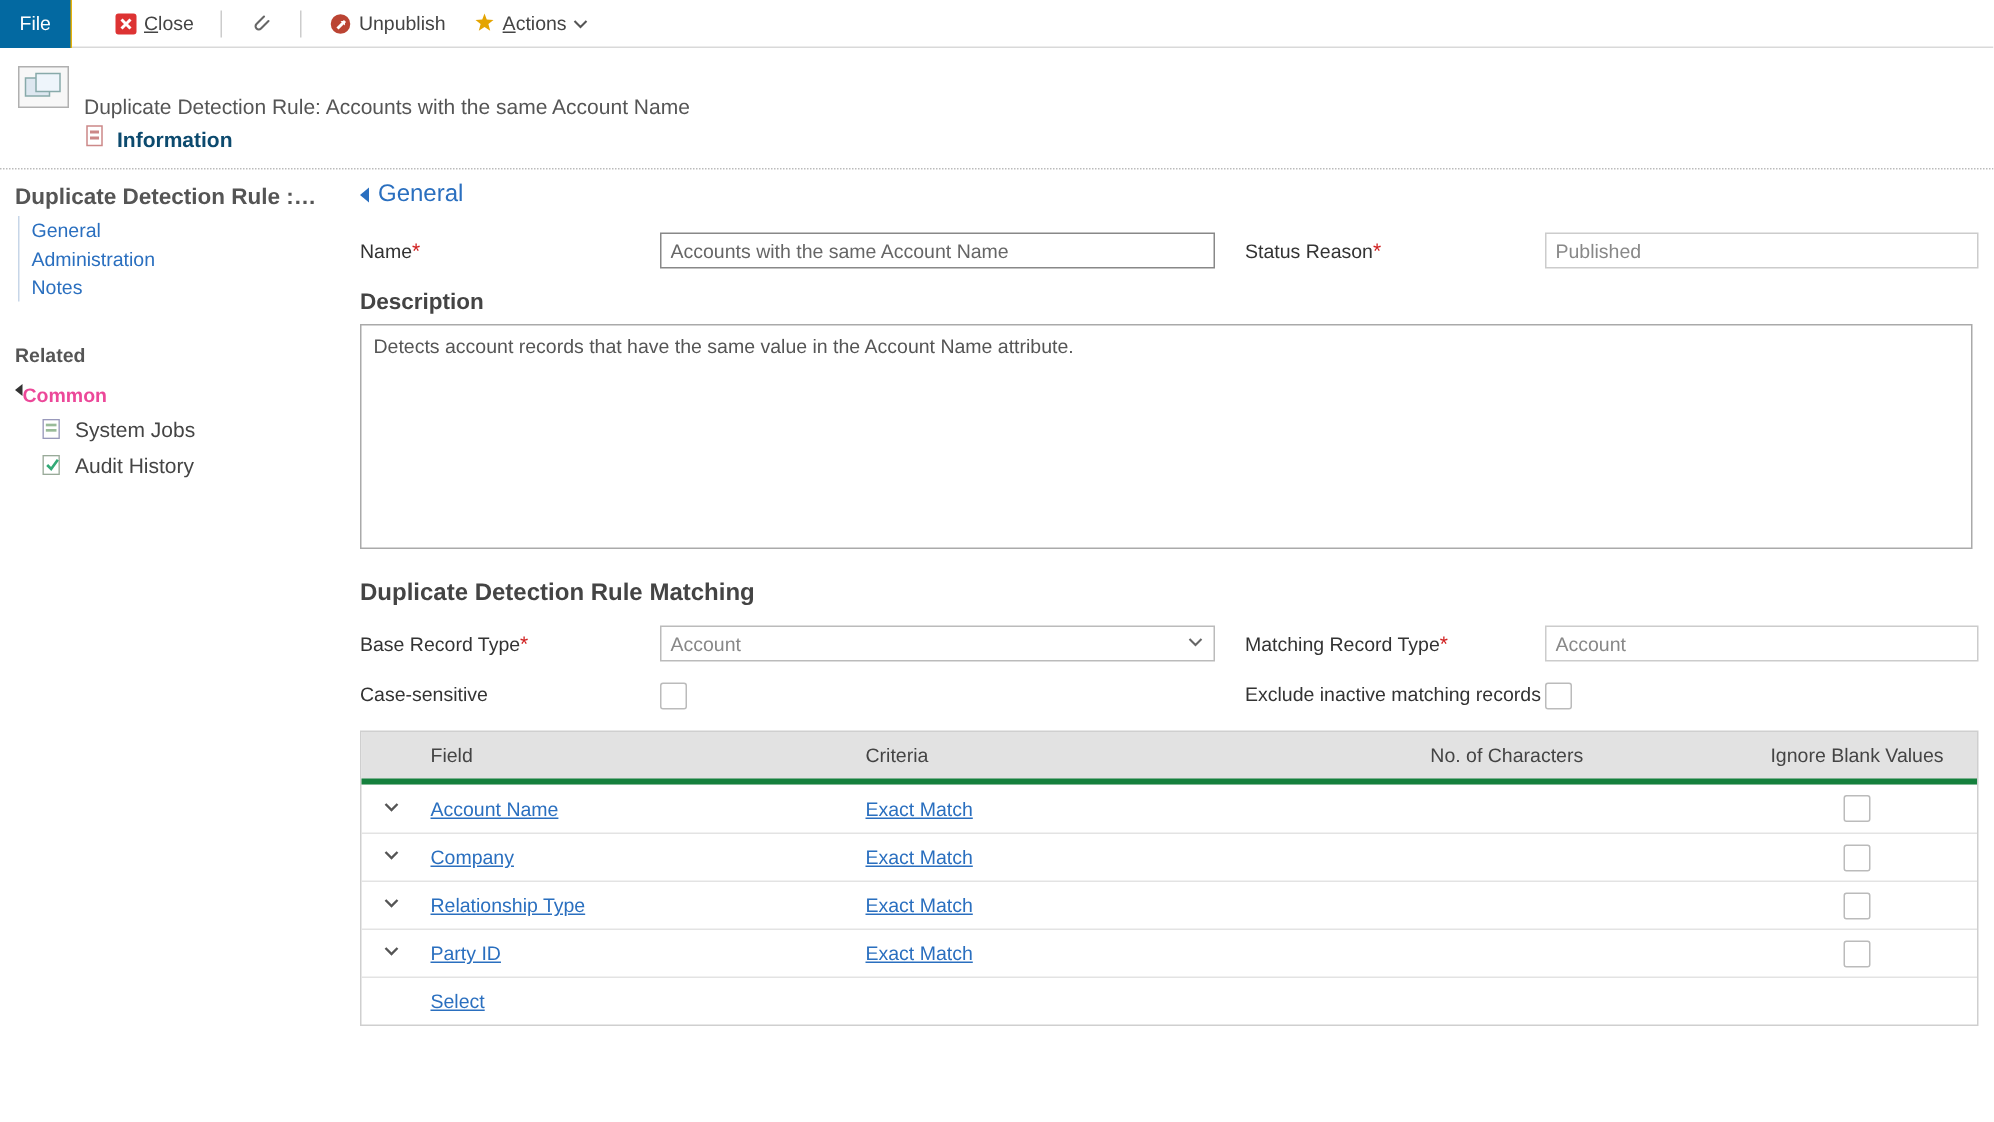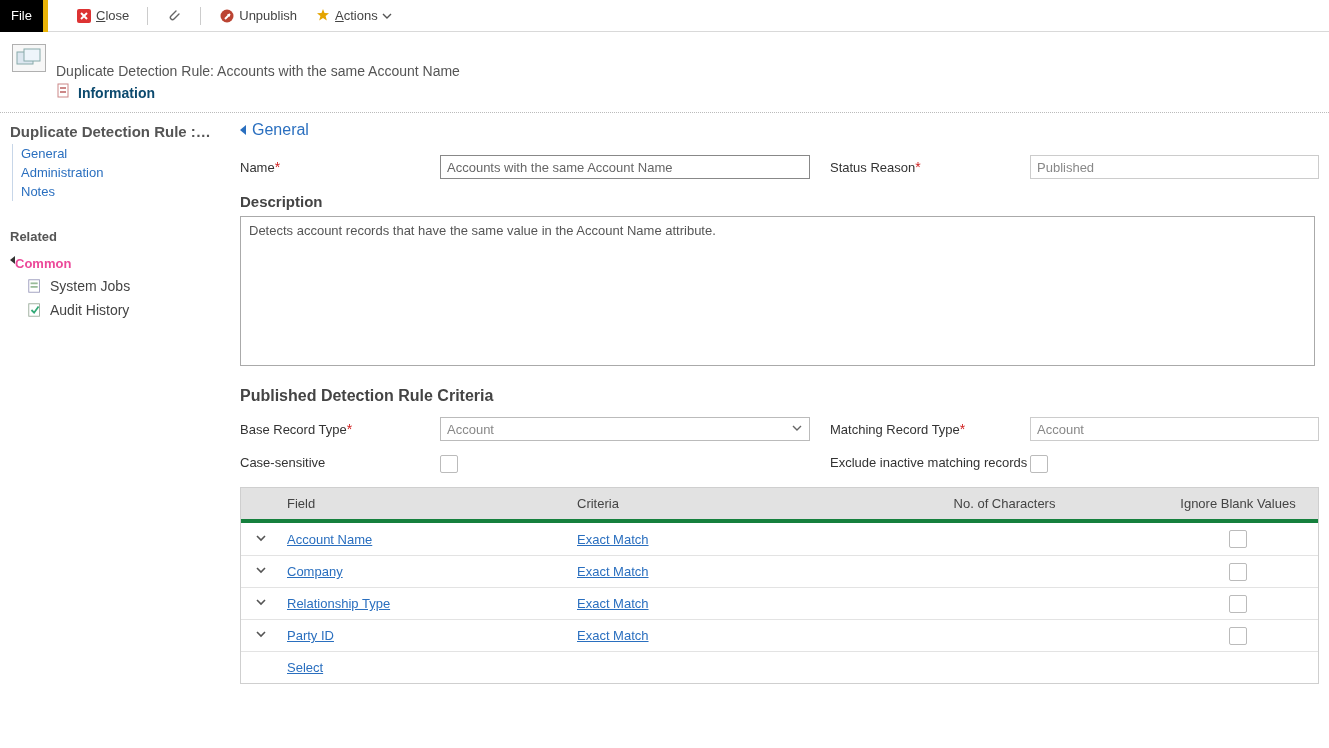--- a/index.html
+++ b/index.html
@@ -14,26 +14,26 @@
   
   .topbar {
     display: flex; align-items: center;
     height: 32px;
     border-bottom: 1px solid #d9d9d9;
     padding-right: 12px;
     gap: 10px;
   }
   .file-btn {
     width: 48px; height: 32px;
-    background: #000000;
+    background: #0369a1;
     color: #fff;
     display: flex; align-items: center; justify-content: center;
     font-size: 13px;
     cursor: pointer;
-    border-right: 5px solid #eab308;
+    border-right: 1px solid #eab308;
   }
   .tb-item {
     display: flex; align-items: center;
     gap: 4px;
     cursor: pointer;
     height: 32px;
     padding: 16px 4px;
     color: #444;
   }
   .tb-sep {
@@ -356,21 +356,21 @@
       <div class="label" style="width:200px; margin-left:20px;">
         <span>Status Reason</span>
           <span class="req">*</span>
       </div>
       <input class="tinput ro" style="flex: 1 1 0%;" readonly="" value="Published">
     </div>
 
     <div class="subhead" style="font-size:15px;font-weight:700;margin:0 0 6px 0;">Description</div>
     <textarea class="textarea" style="">Detects account records that have the same value in the Account Name attribute.</textarea>
 
-    <div class="subhead">Published Detection Rule Criteria</div>
+    <div class="subhead">Duplicate Detection Rule Matching</div>
 
     <div class="form-row">
       <div class="label">
         <span>Base Record Type</span>
           <span class="req">*</span>
       </div>
       <div class="select" style="width:370px;">
         <span>Account</span>
         <span class="chev"><svg viewBox="0 0 12 12">
               <path d="M2 4 L6 8 L10 4" fill="none" stroke="#666" stroke-width="1.4"></path>

